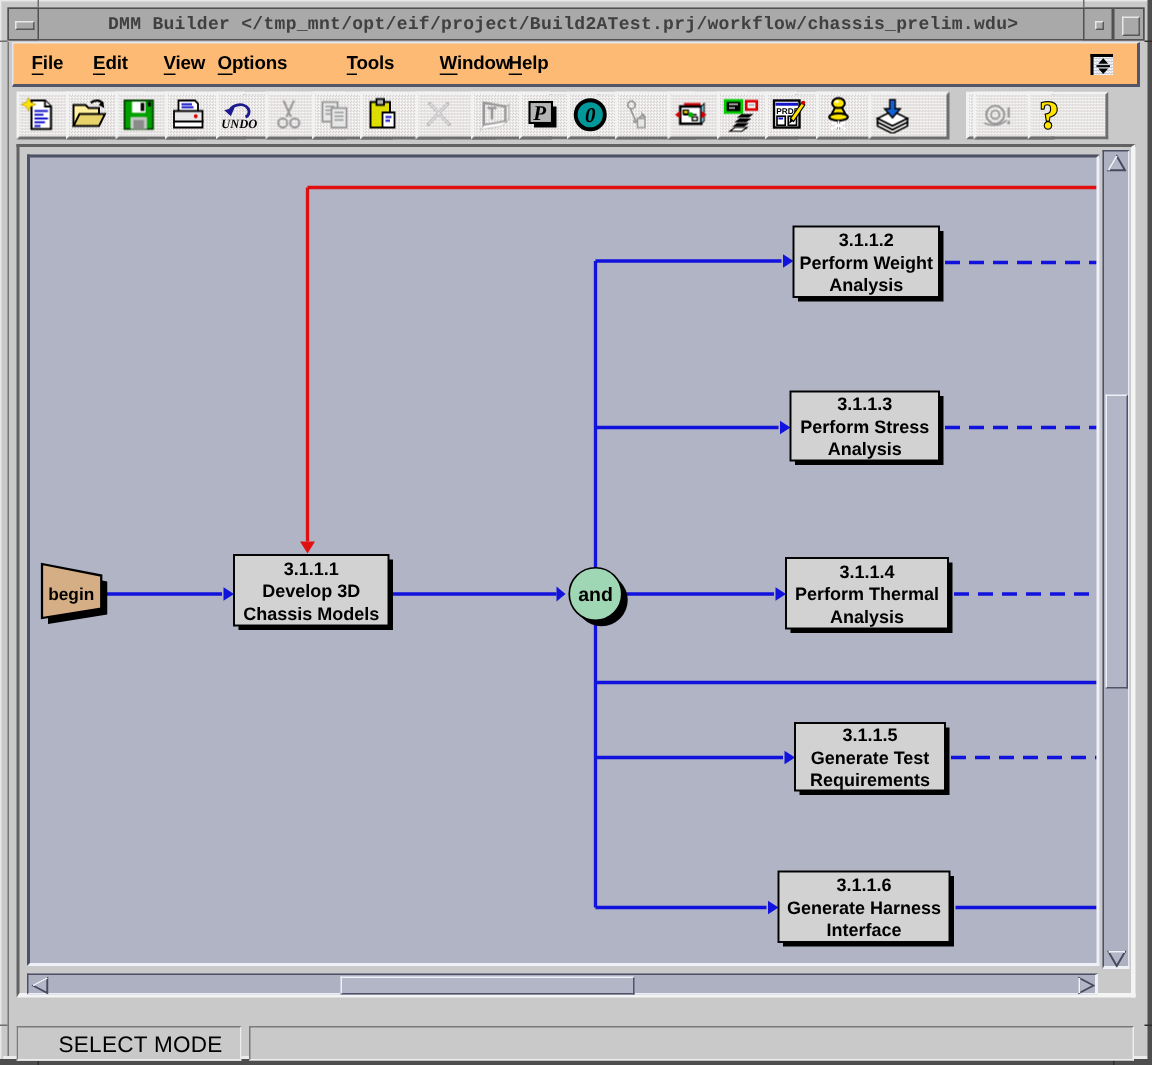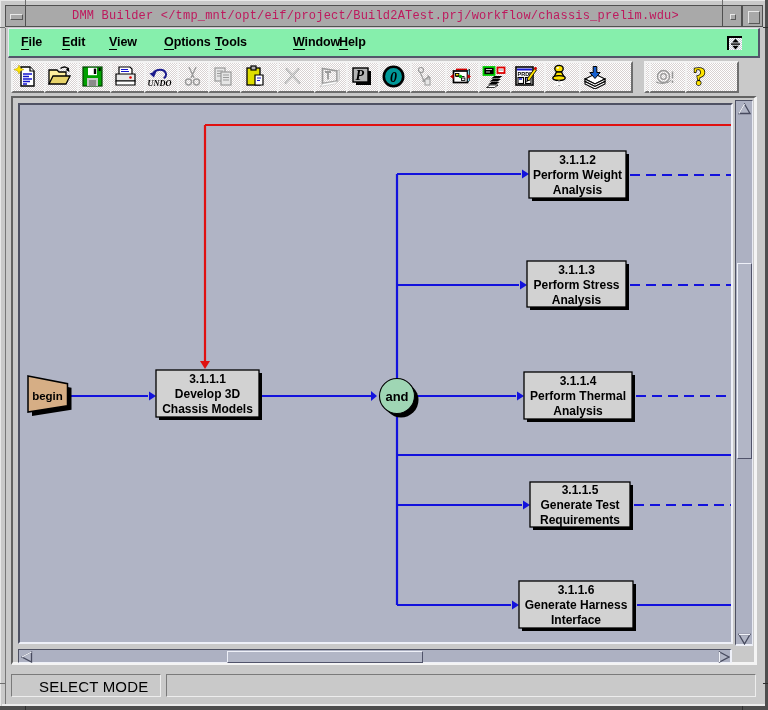--- a/index.html
+++ b/index.html
@@ -16,23 +16,23 @@
 #menubtn{left:5px;top:5px;width:21px;height:22px;background:#a9a9a9;border:1px solid #505050;box-sizing:border-box;}
 #menubtn .dash{position:absolute;left:4px;top:8px;width:11px;height:4px;background:#a9a9a9;
  border-top:1px solid #e8e8e8;border-left:1px solid #e8e8e8;border-right:1px solid #585858;border-bottom:1px solid #585858;}
 #minbtn{left:722px;top:5px;width:20px;height:22px;background:#a9a9a9;border:1px solid #505050;box-sizing:border-box;}
 #minbtn .sq{position:absolute;left:7px;top:8px;width:4px;height:4px;
  border-top:1px solid #e8e8e8;border-left:1px solid #e8e8e8;border-right:1px solid #585858;border-bottom:1px solid #585858;}
 #maxbtn{left:742px;top:5px;width:21px;height:22px;background:#a9a9a9;border:1px solid #505050;box-sizing:border-box;}
 #maxbtn .sq{position:absolute;left:5px;top:5px;width:10px;height:11px;
  border-top:1px solid #e8e8e8;border-left:1px solid #e8e8e8;border-right:1px solid #585858;border-bottom:1px solid #585858;}
 #title{left:72px;top:5px;width:640px;height:22px;line-height:23px;
- font-family:"Liberation Mono",monospace;font-size:12px;color:#be185d;white-space:nowrap;letter-spacing:0.2px;}
-
-#menubar{left:8px;top:28px;width:752px;height:30px;background:#86efac;
+ font-family:"Liberation Mono",monospace;font-size:12px;color:#404040;white-space:nowrap;letter-spacing:0.2px;font-weight:bold;}
+
+#menubar{left:8px;top:28px;width:752px;height:30px;background:#fdba74;
  border-top:1px solid #e4e6ee;border-left:1px solid #e4e6ee;
  border-right:2px solid #53566a;border-bottom:2px solid #53566a;box-sizing:border-box;}
 .menuitem{position:absolute;top:6px;font-weight:bold;font-size:12.5px;color:#000;letter-spacing:-0.1px;}
 .menuitem u{text-decoration:none;border-bottom:1px solid #000;padding-bottom:0px;}
 #sash{left:727px;top:36px;width:15px;height:14px;
  background-image:conic-gradient(#ffffff 25%,#c8ccd8 25% 50%,#ffffff 50% 75%,#c8ccd8 75%);
  background-size:2px 2px;
  border-top:2px solid #000;border-left:2px solid #000;box-sizing:border-box;}
 #sash svg{position:absolute;left:0;top:0;}
 
@@ -62,21 +62,21 @@
  border-right:1px solid #50536a;border-bottom:1px solid #50536a;box-sizing:border-box;}
 
 #statusbar{left:8px;top:666px;width:752px;height:38px;background:#c9c9c9;}
 #leftline{left:5px;top:28px;width:1px;height:676px;background:#767676;}
 #botbevel{left:2px;top:704px;width:763px;height:2px;background:#ececec;}
 #botdark{left:0px;top:706px;width:768px;height:4px;background:#4e4e4e;}
 #rightdark{left:765px;top:0px;width:3px;height:710px;background:#4e4e4e;}
 .panel{position:absolute;top:6px;height:23px;background:#c9c9c9;box-sizing:border-box;
  border-top:1px solid #7a7a7a;border-left:1px solid #7a7a7a;
  border-right:1px solid #ededed;border-bottom:1px solid #ededed;}
-.panel{top:8px;height:23px;}
+.panel{top:18px;height:23px;}
 #p1{left:3px;width:150px;font-size:15px;color:#000;line-height:23px;padding-left:27px;letter-spacing:0.2px;}
 #p2{left:158px;width:590px;}
 </style></head>
 <body>
 <div class="abs" id="frame"></div>
 <div class="abs" id="titlebar"></div>
 <div class="abs" id="menubtn">
     <div class="dash"></div>
   </div>
 <div class="abs" id="minbtn">
@@ -84,22 +84,22 @@
   </div>
 <div class="abs" id="maxbtn">
     <div class="sq"></div>
   </div>
 <div class="abs" id="title">DMM Builder &lt;/tmp_mnt/opt/eif/project/Build2ATest.prj/workflow/chassis_prelim.wdu&gt;</div>
 
 <div class="abs" id="menubar">
 <span class="menuitem" style="left:12px"><u>F</u>ile</span>
 <span class="menuitem" style="left:53px"><u>E</u>dit</span>
 <span class="menuitem" style="left:100px"><u>V</u>iew</span>
-<span class="menuitem" style="left:155px"><u>O</u>ptions</span>
-<span class="menuitem" style="left:206px"><u>T</u>ools</span>
+<span class="menuitem" style="left:136px"><u>O</u>ptions</span>
+<span class="menuitem" style="left:222px"><u>T</u>ools</span>
 <span class="menuitem" style="left:284px"><u>W</u>indow</span>
 <span class="menuitem" style="left:330px"><u>H</u>elp</span>
 </div>
 <div class="abs" id="sash">
     <svg width="13" height="12" xmlns="http://www.w3.org/2000/svg">
       <path d="M6.5 0.8l3.3 3.7H3.2z" fill="#000"></path>
       <rect x="2" y="5.4" width="9" height="1.4" fill="#000"></rect>
       <path d="M6.5 11.4l3.3-3.7H3.2z" fill="#000"></path>
     </svg>
   </div>

